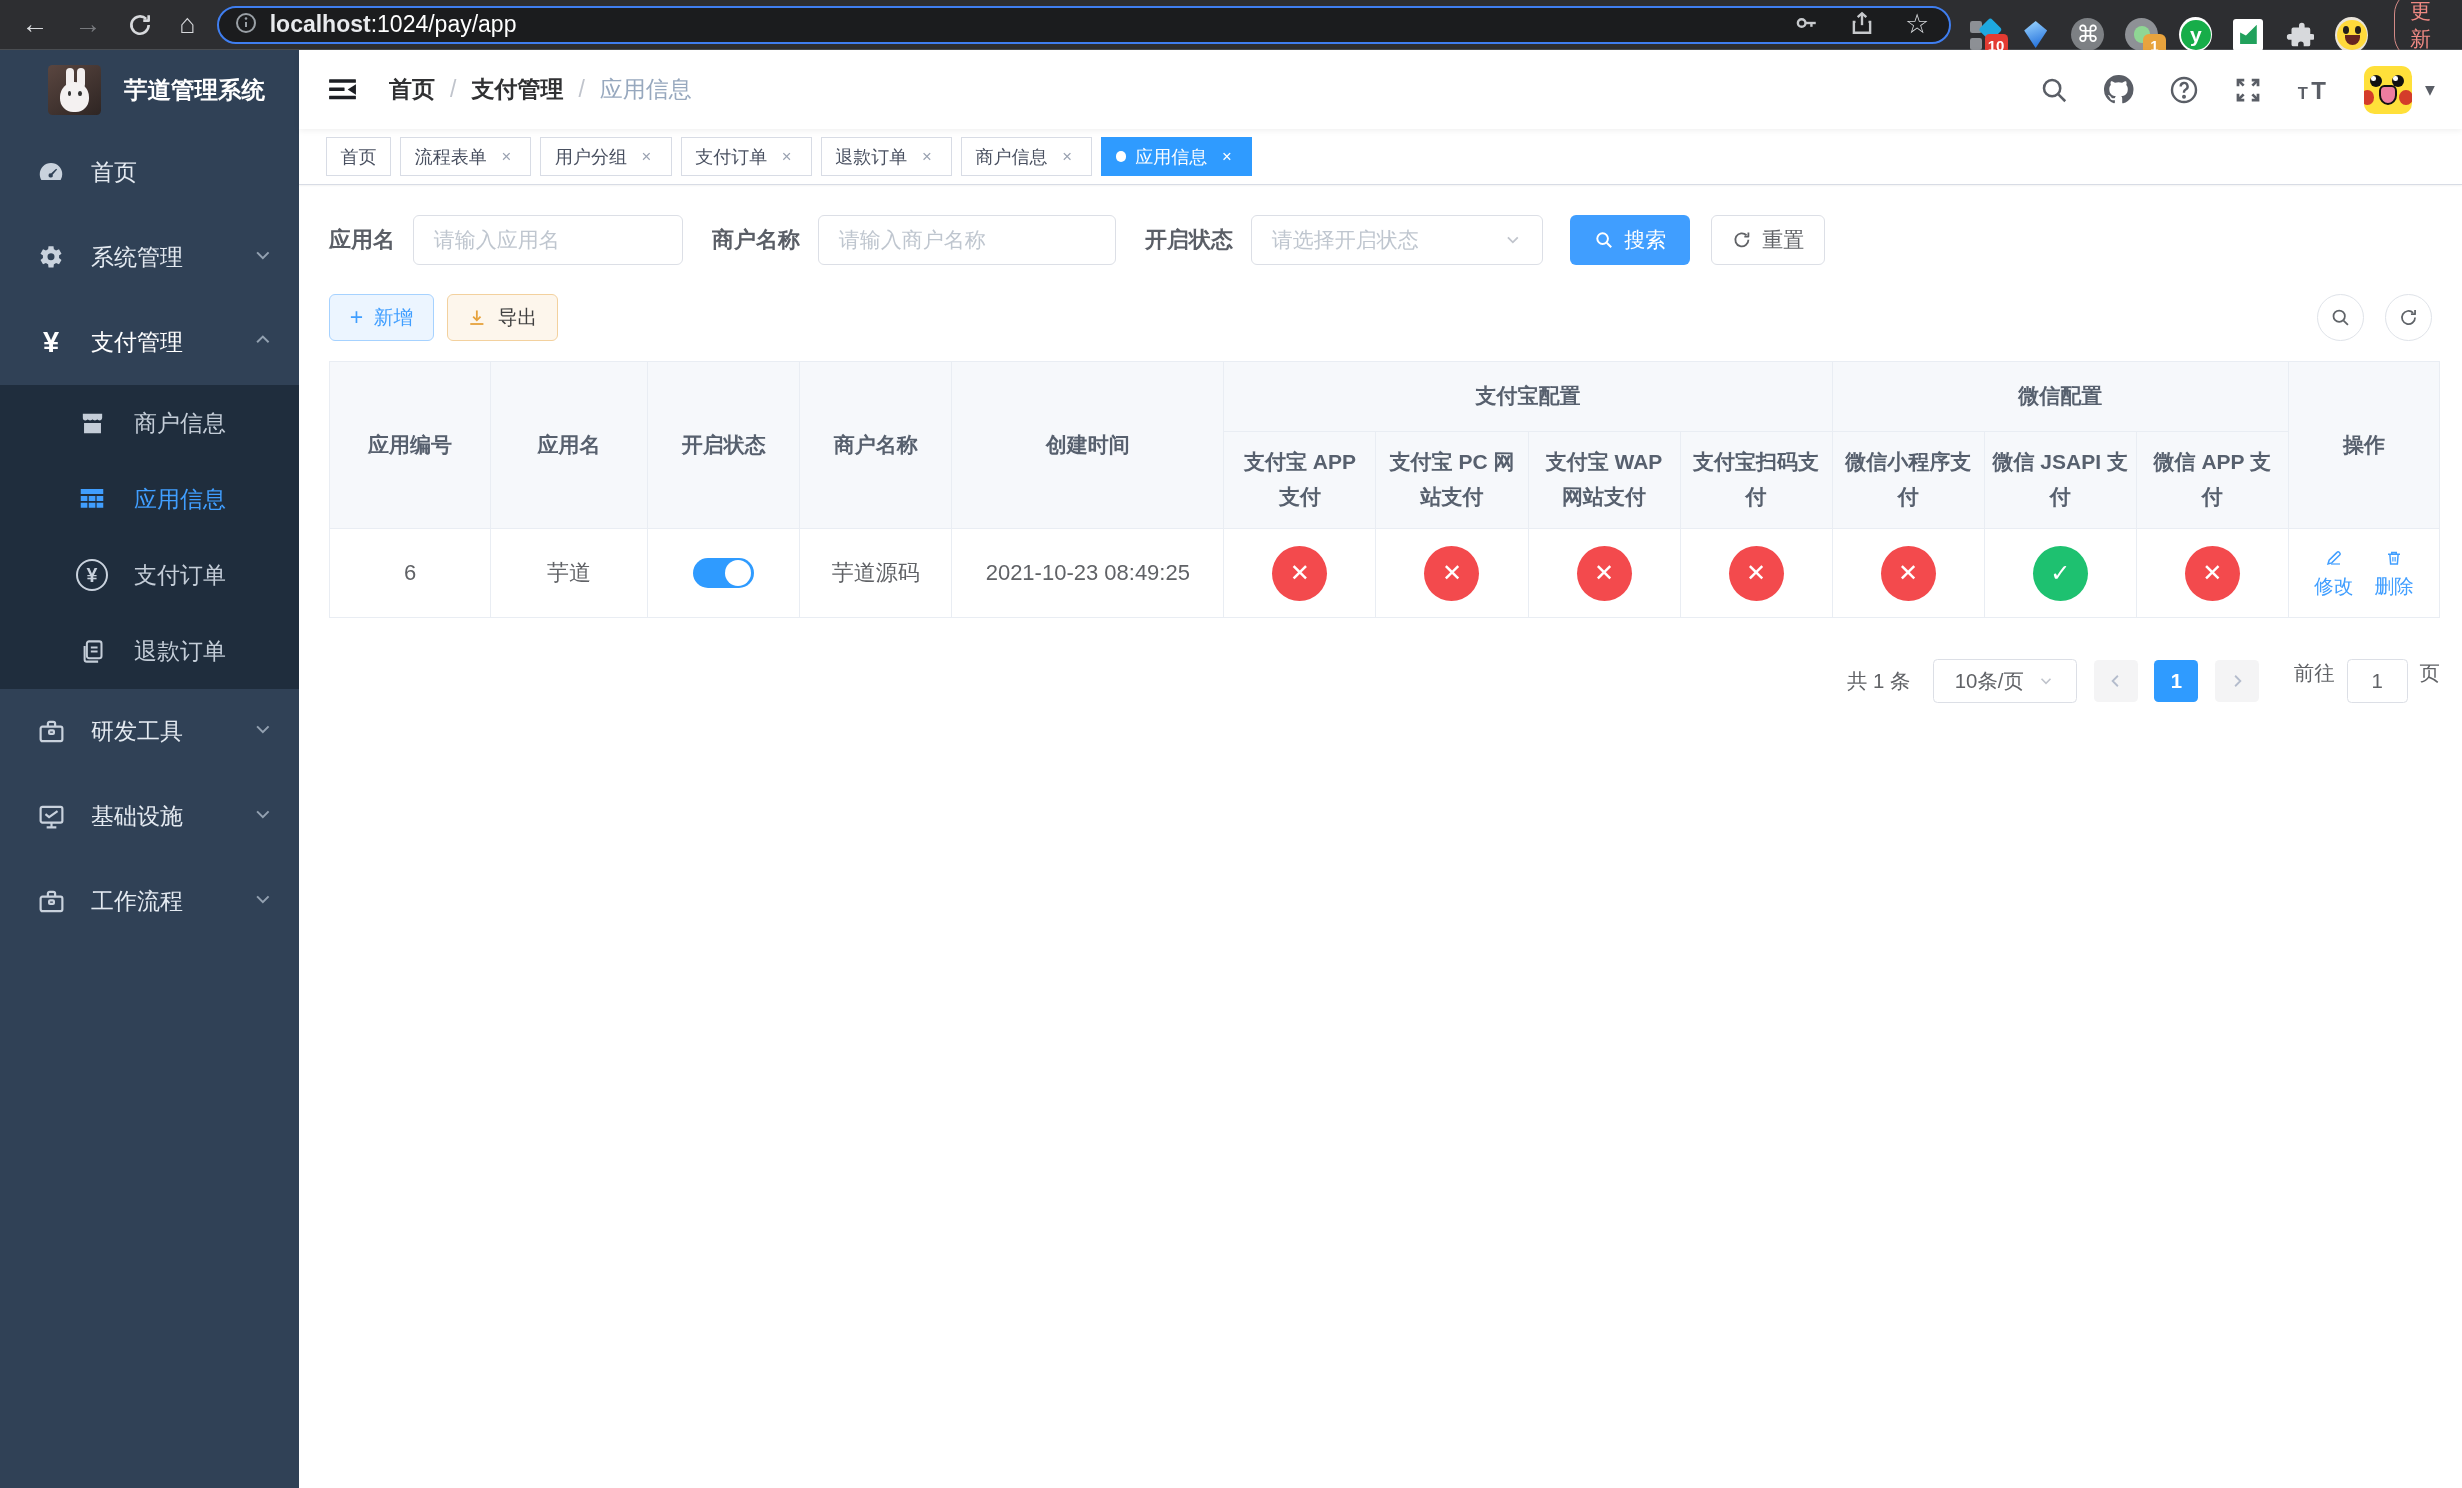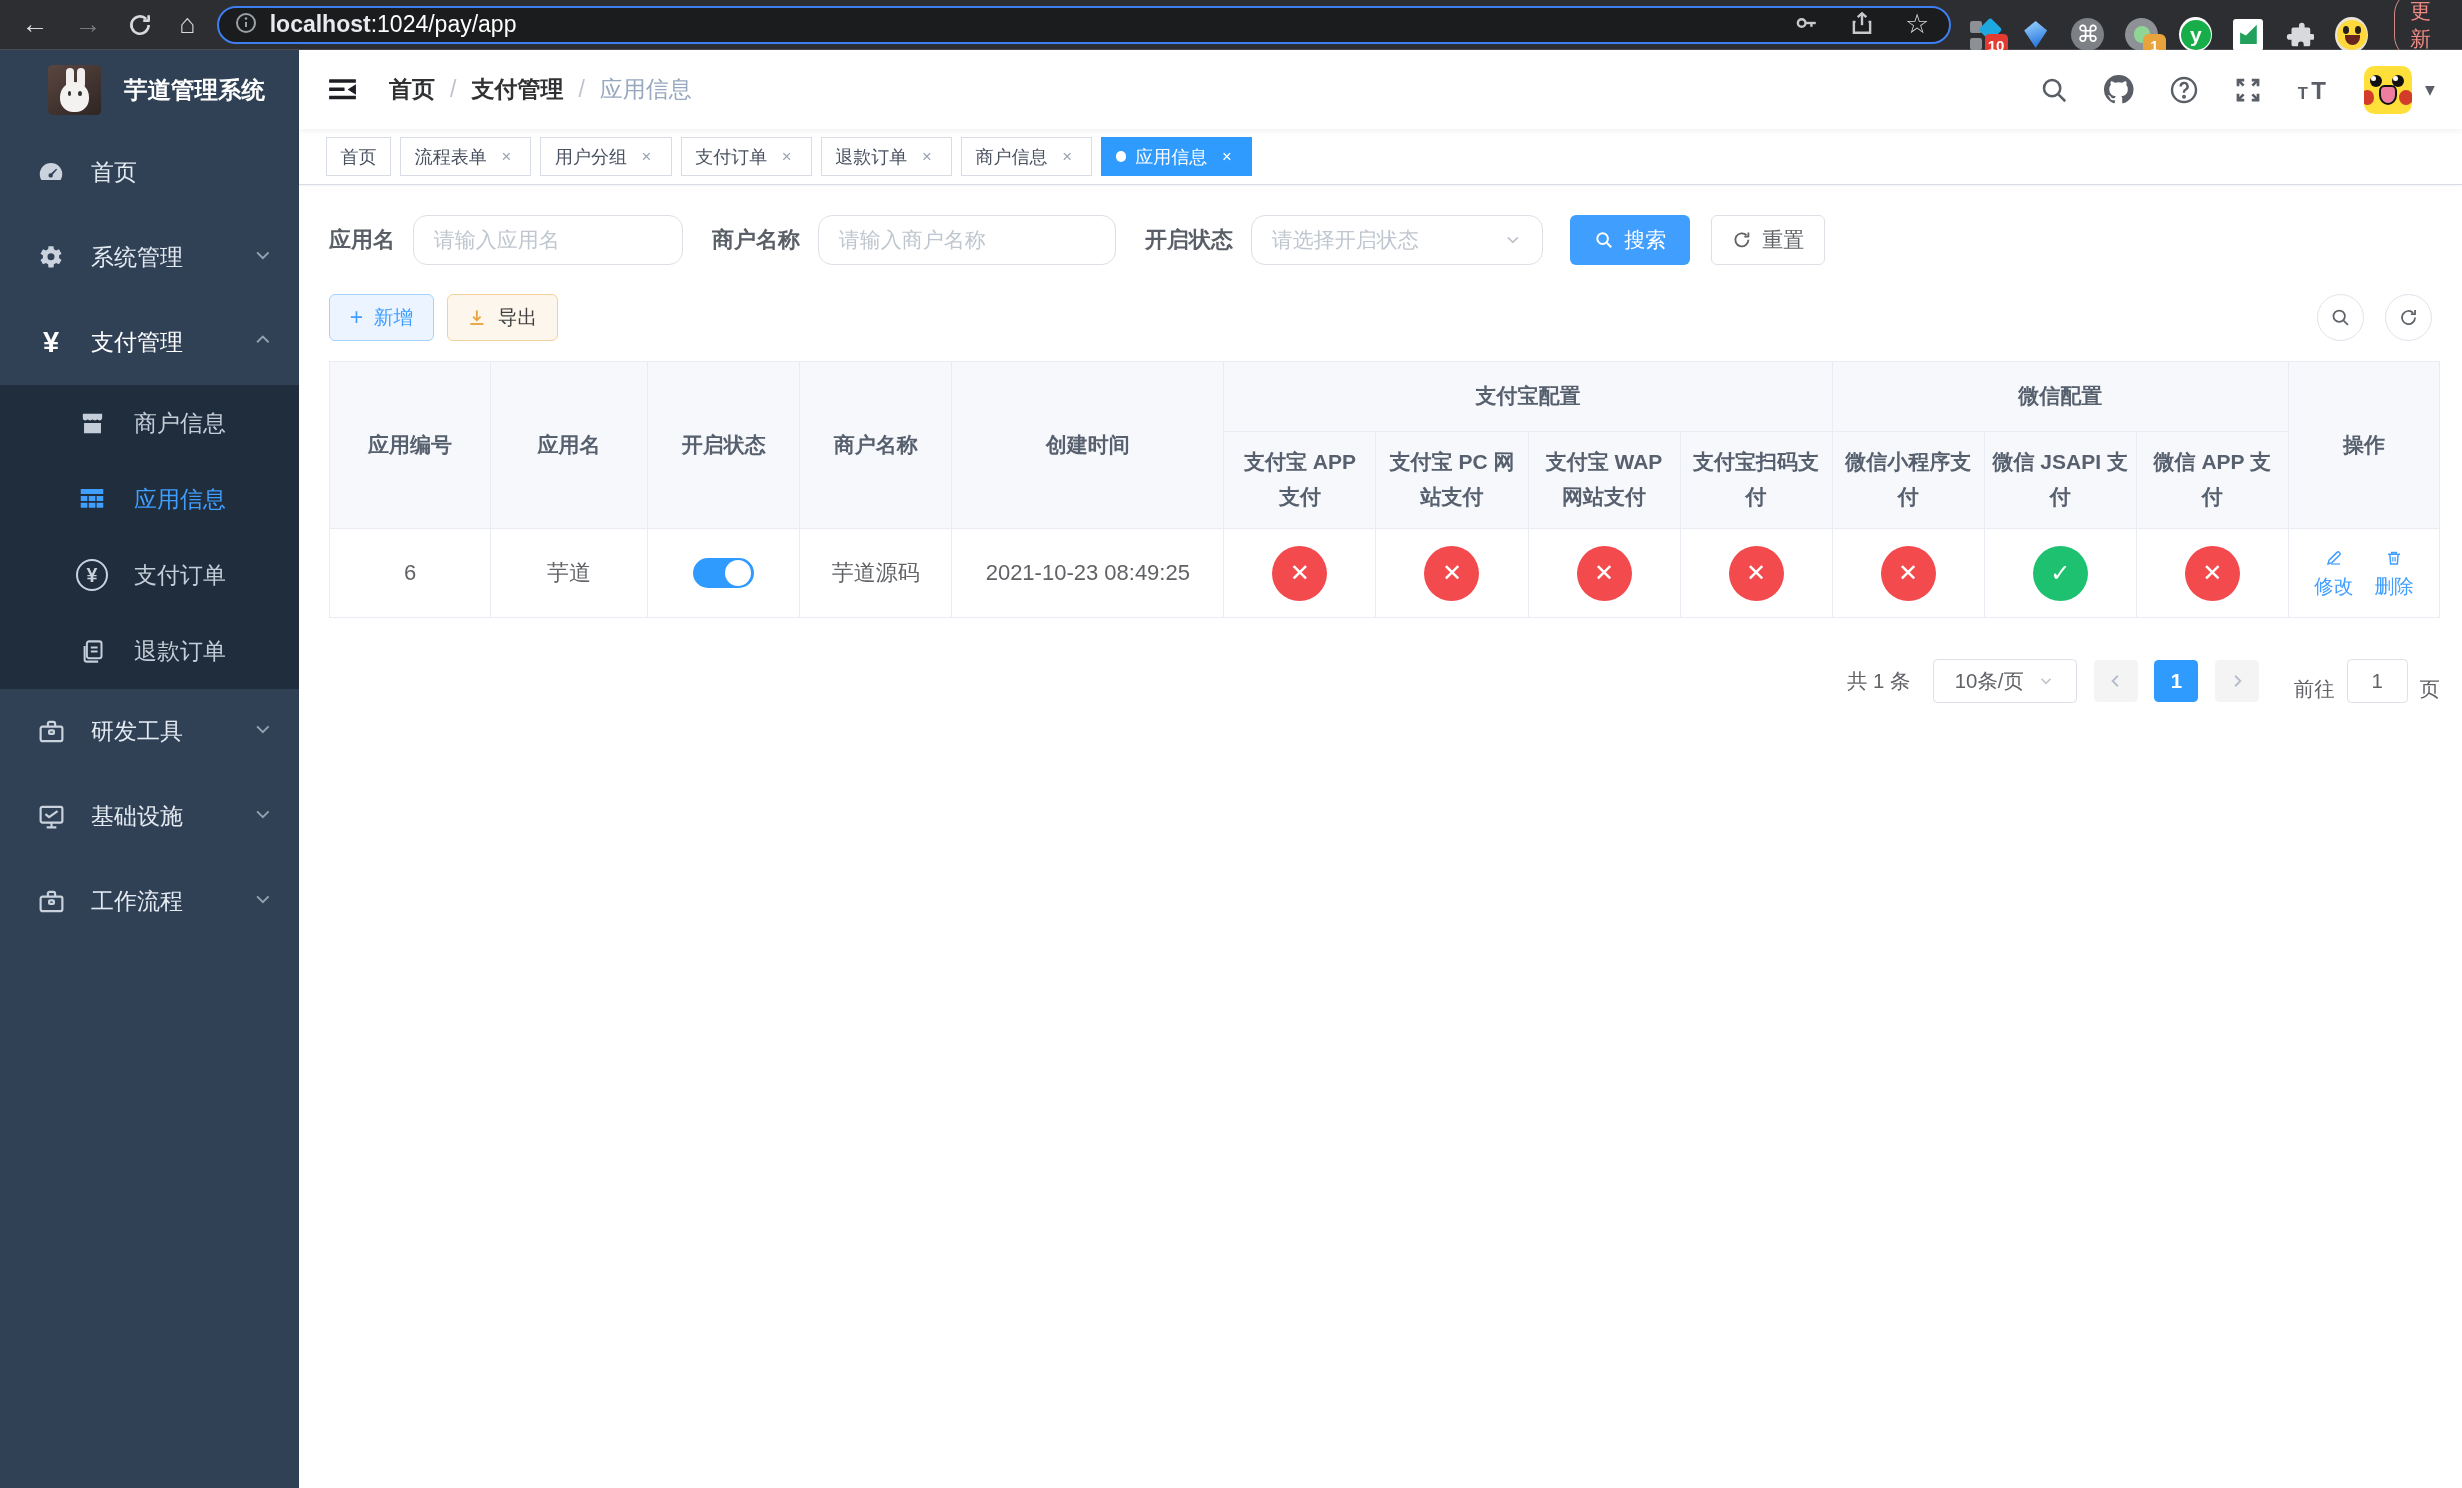--- a/index.html
+++ b/index.html
@@ -95,21 +95,21 @@
   .tag-tab .tclose { margin-left:9px; font-size:16.7px; color:#9aa2b1; border-radius:50%; width:21px; height:21px; display:flex; align-items:center; justify-content:center; }
   .tag-tab.active { background:#2f9bff; border-color:#2f9bff; color:#fff; }
   .tag-tab.active::before { content:""; width:10.6px; height:10.6px; border-radius:50%; background:#fff; margin-right:9px; }
   .tag-tab.active .tclose { color:#fff; }
 
   
   .content { flex:1; padding:30px; overflow:hidden; }
   .filters { display:flex; align-items:center; flex-wrap:nowrap; }
   .f-label { font-size:22px; color:#5a5e66; font-weight:bold; margin:0 18px 0 29px; white-space:nowrap; }
   .f-label.first { margin-left:0; }
-  .f-input { height:50px; border:0.8px solid #dcdfe6; border-radius:14px; padding:0 19.7px; font-size:21px; color:#606266; display:flex; align-items:center; background:#fff; }
+  .f-input { height:50px; border:0.8px solid #dcdfe6; border-radius:6px; padding:0 19.7px; font-size:21px; color:#606266; display:flex; align-items:center; background:#fff; }
   .f-input .ph { color:#bfc6cf; }
   .f-input.w1 { width:270px; } .f-input.w2 { width:298px; }
   .f-select { width:292px; justify-content:space-between; cursor:pointer; }
   .btn { height:50px; border-radius:6px; font-size:21px; display:inline-flex; align-items:center; justify-content:center; gap:10.6px; cursor:pointer; border:0.8px solid transparent; white-space:nowrap; }
   .btn-primary { background:#409eff; color:#fff; padding:0 23px; margin-left:27px; }
   .btn-plain { background:#fff; border-color:#dcdfe6; color:#606266; padding:0 19.7px; margin-left:21px; }
   .toolbar { margin-top:29px; display:flex; align-items:center; }
   .btn-sm { height:47px; font-size:19.7px; border-radius:6px; padding:0 19.7px; }
   .btn-add { background:#ecf5ff; border:0.8px solid #a6d2ff; color:#409eff; }
   .btn-export { background:#fdf6ec; border:0.8px solid #f3d19e; color:#404040; margin-left:13px; }
@@ -133,21 +133,21 @@
   .switch.on .knob { left:32px; }
   .op-link { color:#409eff; font-size:19.7px; cursor:pointer; display:inline-flex; align-items:center; gap:6px;flex-direction:column; }
   .op-link + .op-link { margin-left:21px; }
 
   
   .pagination { margin-top:41px; display:flex; align-items:center; justify-content:flex-end; gap:16.7px; font-size:20.4px; color:#606266; width:2111px; }
   .pg-total { margin-right:6px; }
   .pg-select { width:144px; height:44px; border:0.8px solid #dcdfe6; border-radius:4.5px; display:flex; align-items:center; justify-content:center; gap:13.6px; color:#606266; cursor:pointer; background:#fff; }
   .pg-btn { width:44px; height:42px; background:#f4f4f5; border-radius:4.5px; display:flex; align-items:center; justify-content:center; color:#b4bccc; cursor:pointer; }
   .pg-page { width:44px; height:42px; background:#2f9bff; border-radius:4.5px; color:#fff; font-weight:bold; display:flex; align-items:center; justify-content:center; cursor:pointer; }
-  .pg-goto { display:flex; align-items:flex-end; gap:12px; margin-left:18px; }
+  .pg-goto { display:flex; align-items:flex-start; gap:12px; margin-left:18px; }
   .pg-input { width:61px; height:44px; border:0.8px solid #dcdfe6; border-radius:4.5px; text-align:center; font-size:20.4px; color:#606266; display:flex; align-items:center; justify-content:center; background:#fff; }
 </style>
 </head>
 <body>
 
 <div class="screen">
 
   <div class="chrome">
     <div class="nav-btns">
       <span class="cicon">←</span>

